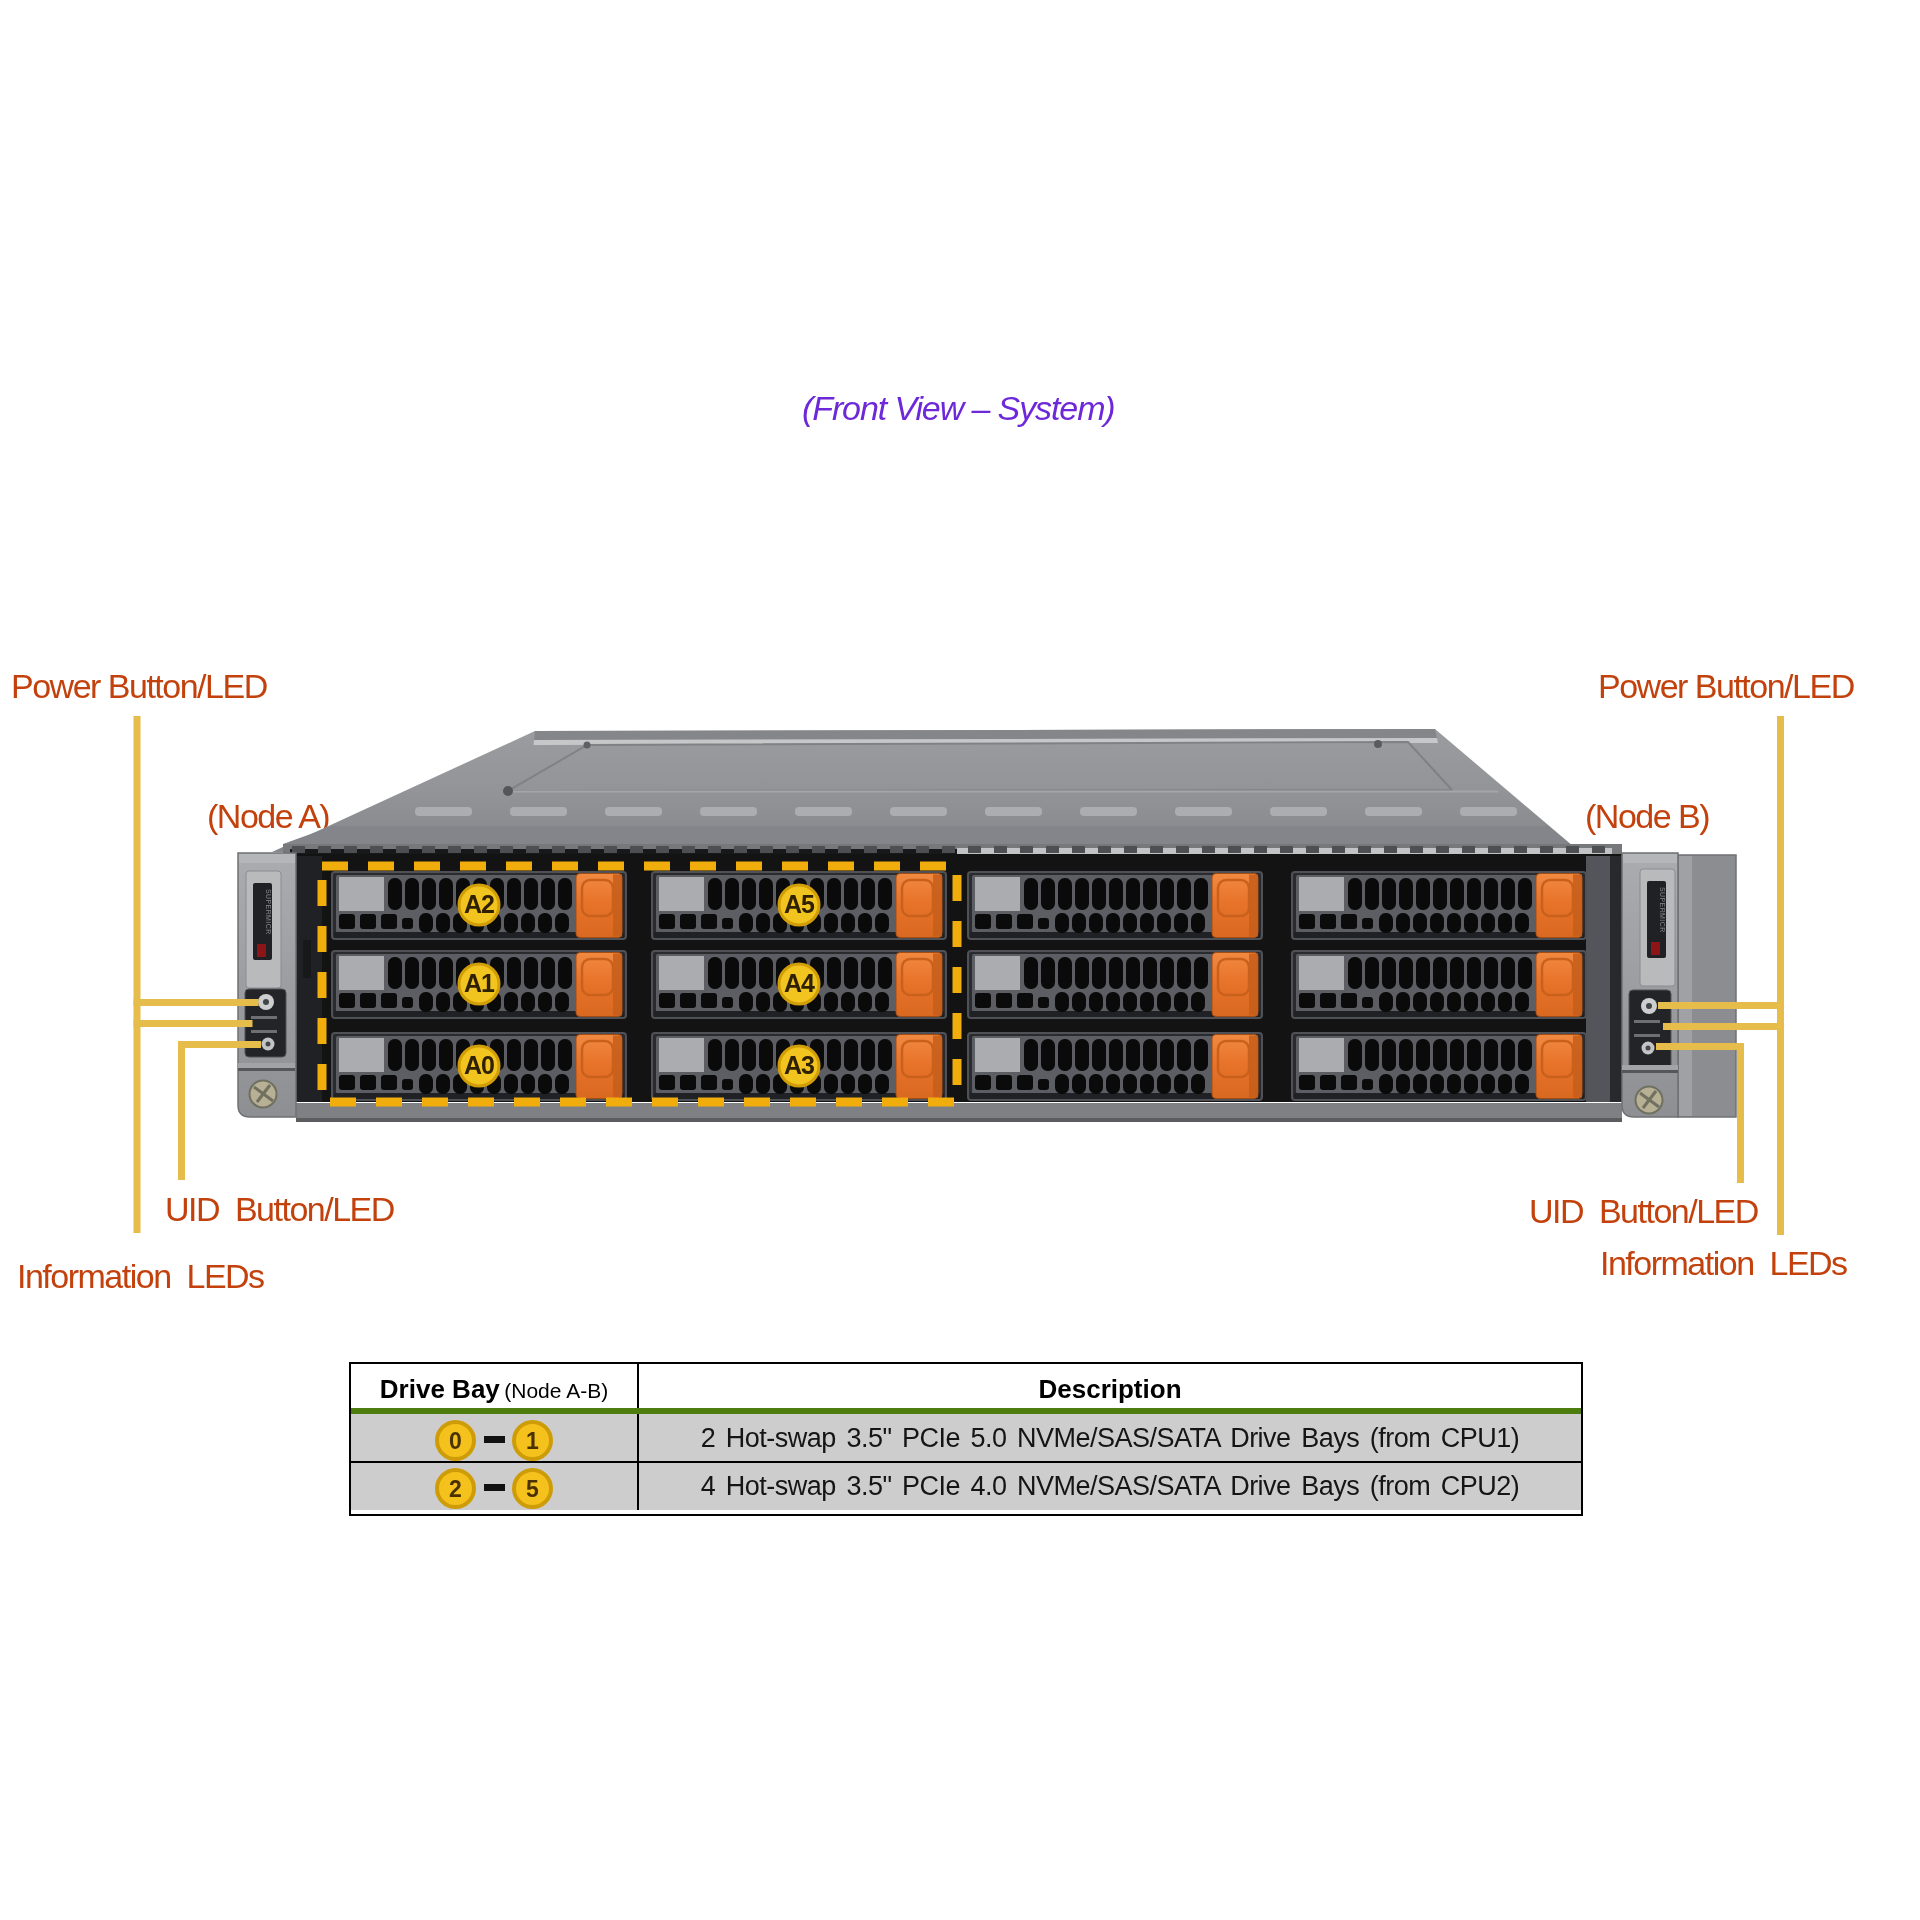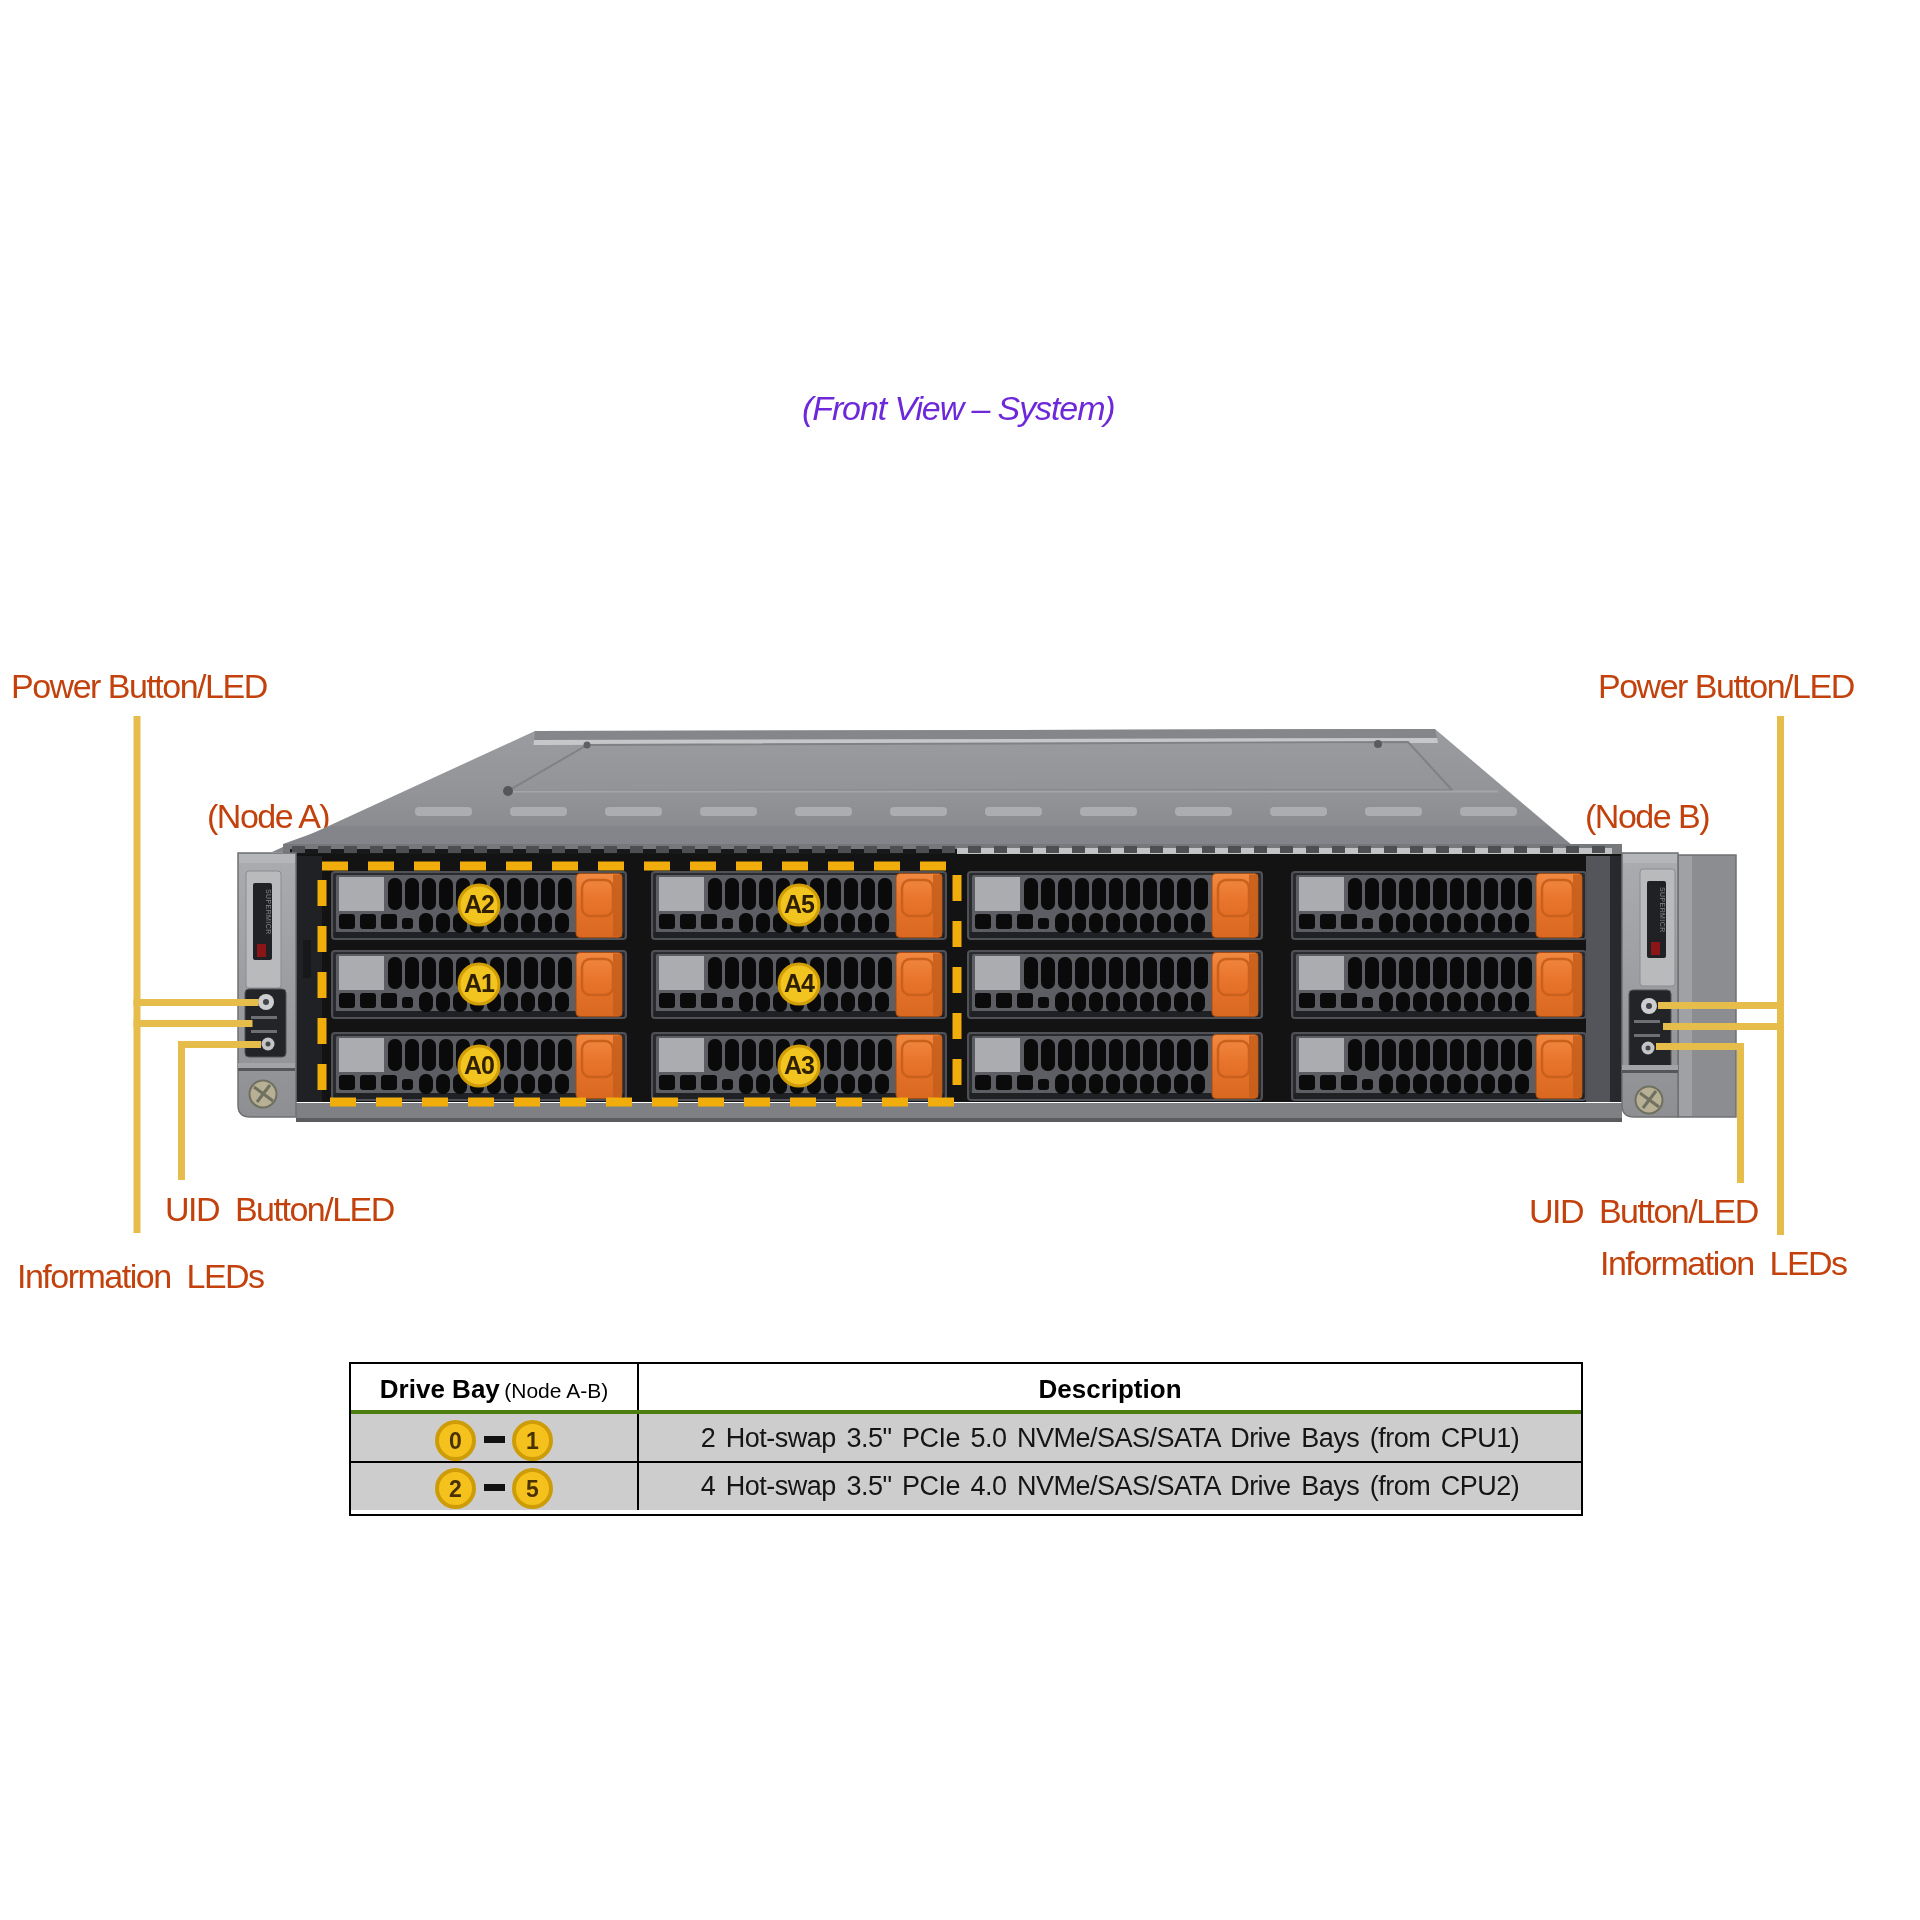--- a/index.html
+++ b/index.html
@@ -4,21 +4,21 @@
 <style>
 html,body{margin:0;padding:0;background:#fff;}
 #page{position:relative;width:1920px;height:1920px;background:#ffffff;overflow:hidden;
   font-family:"Liberation Sans",sans-serif;}
 .lbl{position:absolute;color:#c2410c;font-size:34px;line-height:1.1;white-space:nowrap;letter-spacing:-1.5px;}
 #title{position:absolute;left:802px;top:389px;color:#6d28d9;font-size:34px;font-style:italic;white-space:nowrap;letter-spacing:-1.1px;}
 svg{position:absolute;left:0;top:0;}
 
 #tbl{position:absolute;left:349px;top:1362px;width:1230px;height:150px;border:2px solid #000;background:#fff;font-family:"Liberation Sans",sans-serif;}
 #tbl .row{position:relative;box-sizing:border-box;width:100%;}
-#tbl .hdr{height:50px;border-bottom:4px solid #4d7c0f;}
+#tbl .hdr{height:50px;border-bottom:6px solid #4d7c0f;}
 #tbl .r1{height:49px;border-bottom:2px solid #000;background:#cdcdcd;}
 #tbl .r2{height:47px;background:#cdcdcd;}
 #tbl .c1{position:absolute;left:0;top:0;bottom:0;width:286px;border-right:2px solid #000;}
 #tbl .c2{position:absolute;left:288px;top:0;bottom:0;right:0;text-align:center;border-radius:18px;}
 .hdr .c1{text-align:center;}
 .desc{font-size:27px;color:#151515;letter-spacing:-0.5px;word-spacing:3.5px;}
 .numc{position:absolute;width:33px;height:33px;border-radius:50%;background:#F5C21D;border:4px solid #CE9C07;
   text-align:center;font-size:23px;font-weight:bold;color:#4a3200;line-height:34px;}
 .dashb{position:absolute;width:21px;height:7px;background:#111;}
 </style>

